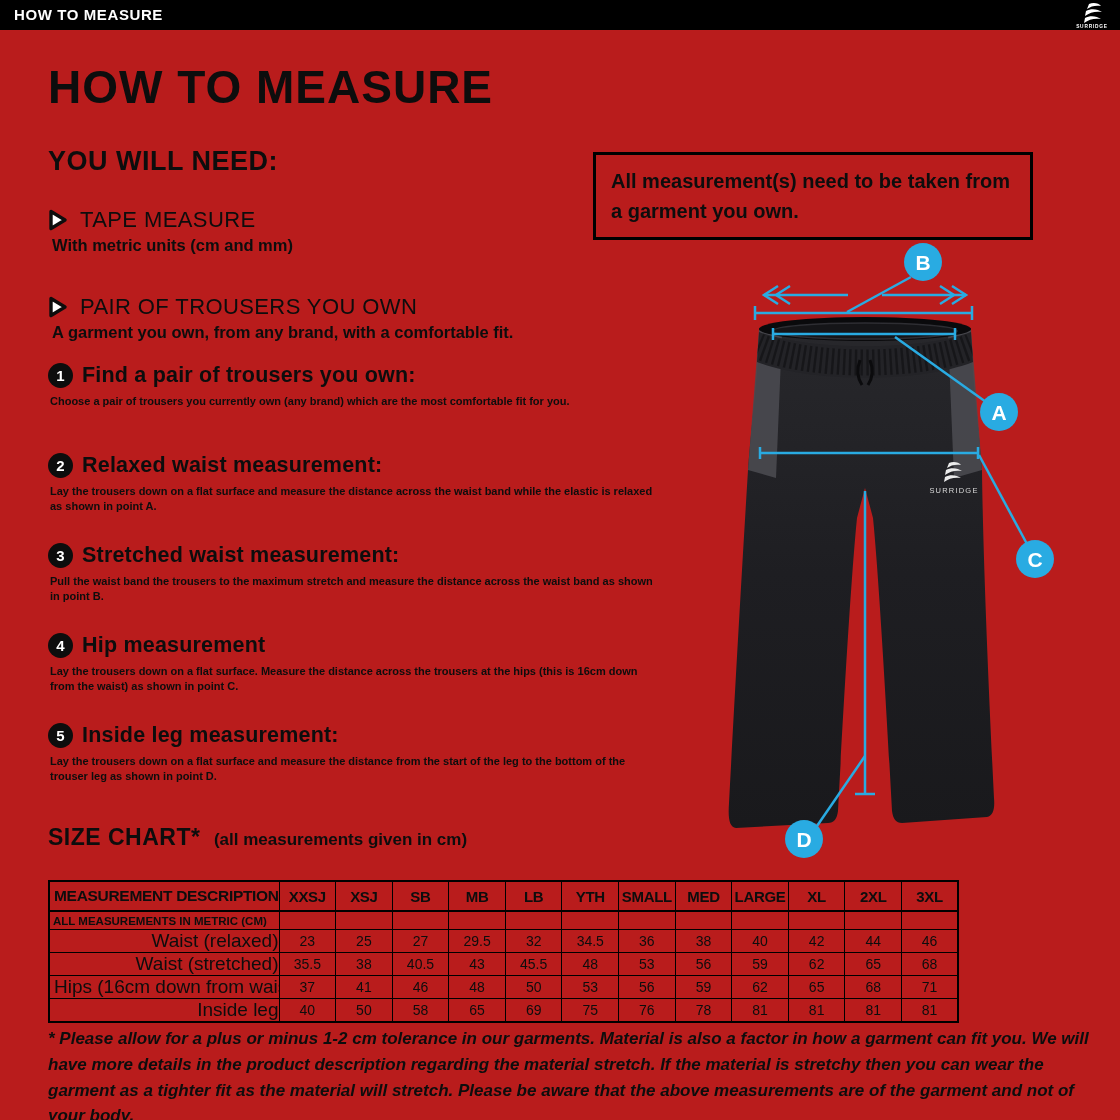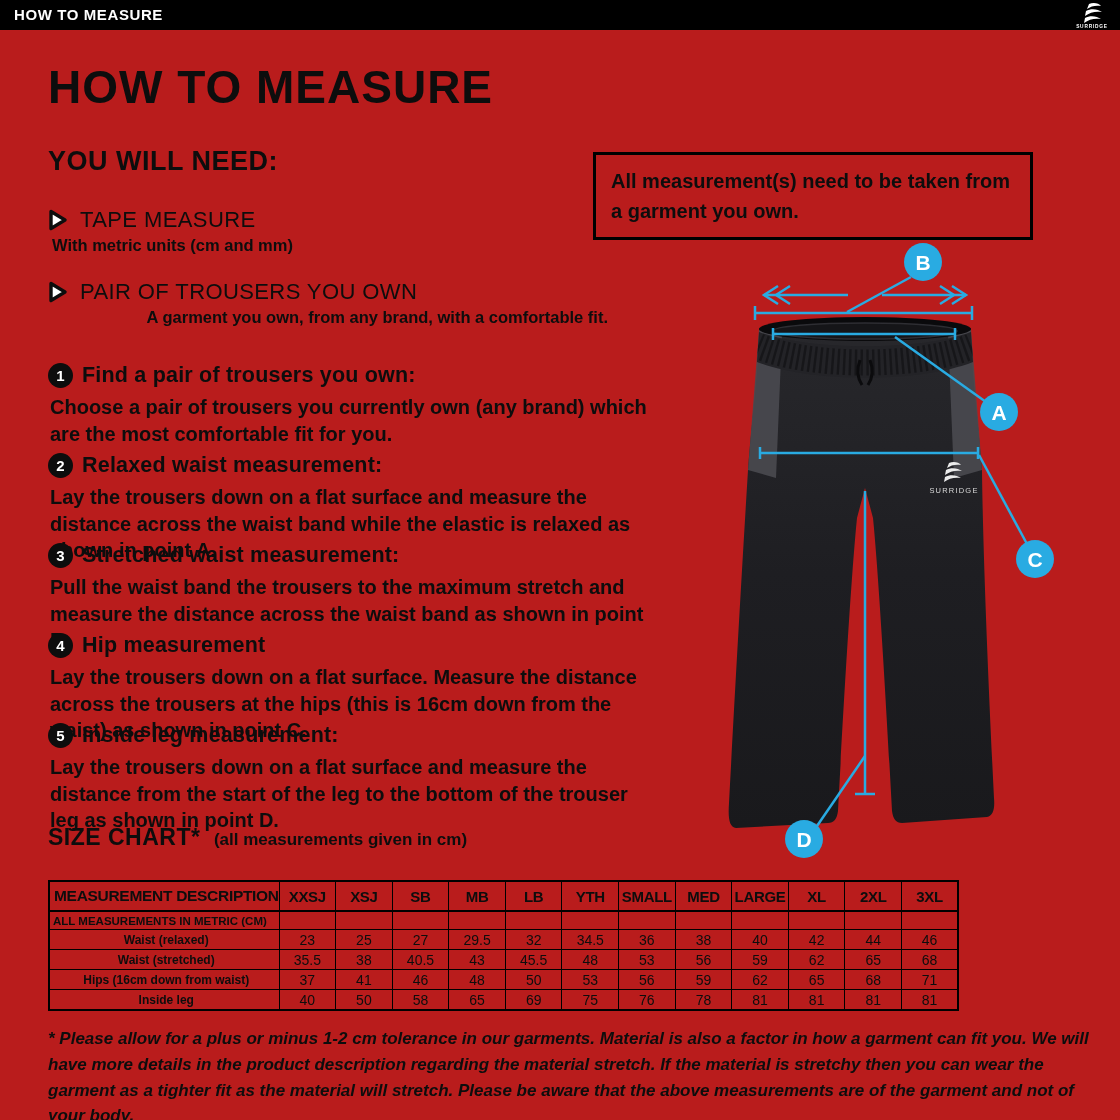--- a/index.html
+++ b/index.html
@@ -20,21 +20,21 @@
   .need-row{display:flex;align-items:center;gap:12px;}
   .tri-icon{display:inline-flex;width:20px;height:22px;}
   .need-title{font-size:22px;font-weight:400;letter-spacing:.4px;}
   .need-desc{font-size:16.5px;font-weight:700;margin-top:3px;padding-left:4px;}
 
   .step{position:absolute;left:48px;width:610px;}
   .step-head{display:flex;align-items:center;gap:9px;}
   .step-num{display:inline-flex;width:25px;height:25px;border-radius:50%;background:#0d0d0d;
             color:#fff;font-size:15px;font-weight:700;align-items:center;justify-content:center;flex:0 0 25px;}
   .step-title{font-size:21.5px;font-weight:800;letter-spacing:.2px;}
-  .step-desc{margin:6px 0 0 2px;font-size:20px;font-weight:700;line-height:1.33;}
+  .step-desc{margin:6px 0 0 2px;font-size:11px;font-weight:700;line-height:1.33;}
 
   
   .note-box{position:absolute;left:593px;top:152px;width:440px;box-sizing:border-box;
             border:3px solid #000;padding:11px 15px;font-size:20px;font-weight:700;line-height:1.5;}
 
   
   .diagram{position:absolute;left:690px;top:238px;width:430px;height:640px;}
 
   
   .sizechart-head{position:absolute;left:48px;top:824px;}
@@ -44,21 +44,21 @@
   .sizetable-wrap{position:absolute;left:48px;top:880px;}
   table.sizechart{border-collapse:collapse;table-layout:fixed;width:909px;border:2px solid #000;}
   table.sizechart th,table.sizechart td{border:1px solid #000;padding:0;text-align:center;
        white-space:nowrap;overflow:hidden;}
   table.sizechart thead th{font-size:15px;font-weight:700;height:28px;letter-spacing:-.3px;
        border-bottom:2px solid #000;}
   table.sizechart th.desc{text-align:left;padding-left:4px;font-size:15.5px;}
   table.sizechart tr.note td{height:17px;font-size:11.5px;font-weight:700;}
   table.sizechart tr.note td.label{text-align:left;padding-left:3px;}
   table.sizechart tr.data td{height:19px;font-size:14px;font-weight:400;}
-  table.sizechart tr.data td.label{text-align:center;padding-left:4px;font-size:12px;font-weight:bold;}
+  table.sizechart tr.data td.label{text-align:right;padding-left:4px;font-size:19px;}
 
   .footnote{position:absolute;left:48px;top:1026px;width:1050px;font-size:17px;font-weight:700;
             font-style:italic;line-height:1.52;}
 </style>
 </head>
 <body>
 
 <div id="canvas">
 
   <div class="topbar">
@@ -84,21 +84,21 @@
       <span class="tri-icon">
         <svg width="20" height="22" viewBox="0 0 20 22">
             <path d="M3,2.5 L17,11 L3,19.5 Z" fill="#fff" stroke="#0d0d0d" stroke-width="3.4" stroke-linejoin="round"></path>
           </svg>
       </span>
       <span class="need-title">TAPE MEASURE</span>
     </div>
     <div class="need-desc">With metric units (cm and mm)</div>
   </div>
 
-  <div class="need-item" style="top:279px;text-align:right;">
+  <div class="need-item" style="top:294px;">
     <div class="need-row">
       <span class="tri-icon">
         <svg width="20" height="22" viewBox="0 0 20 22">
             <path d="M3,2.5 L17,11 L3,19.5 Z" fill="#fff" stroke="#0d0d0d" stroke-width="3.4" stroke-linejoin="round"></path>
           </svg>
       </span>
       <span class="need-title">PAIR OF TROUSERS YOU OWN</span>
     </div>
     <div class="need-desc">A garment you own, from any brand, with a comfortable fit.</div>
   </div>

